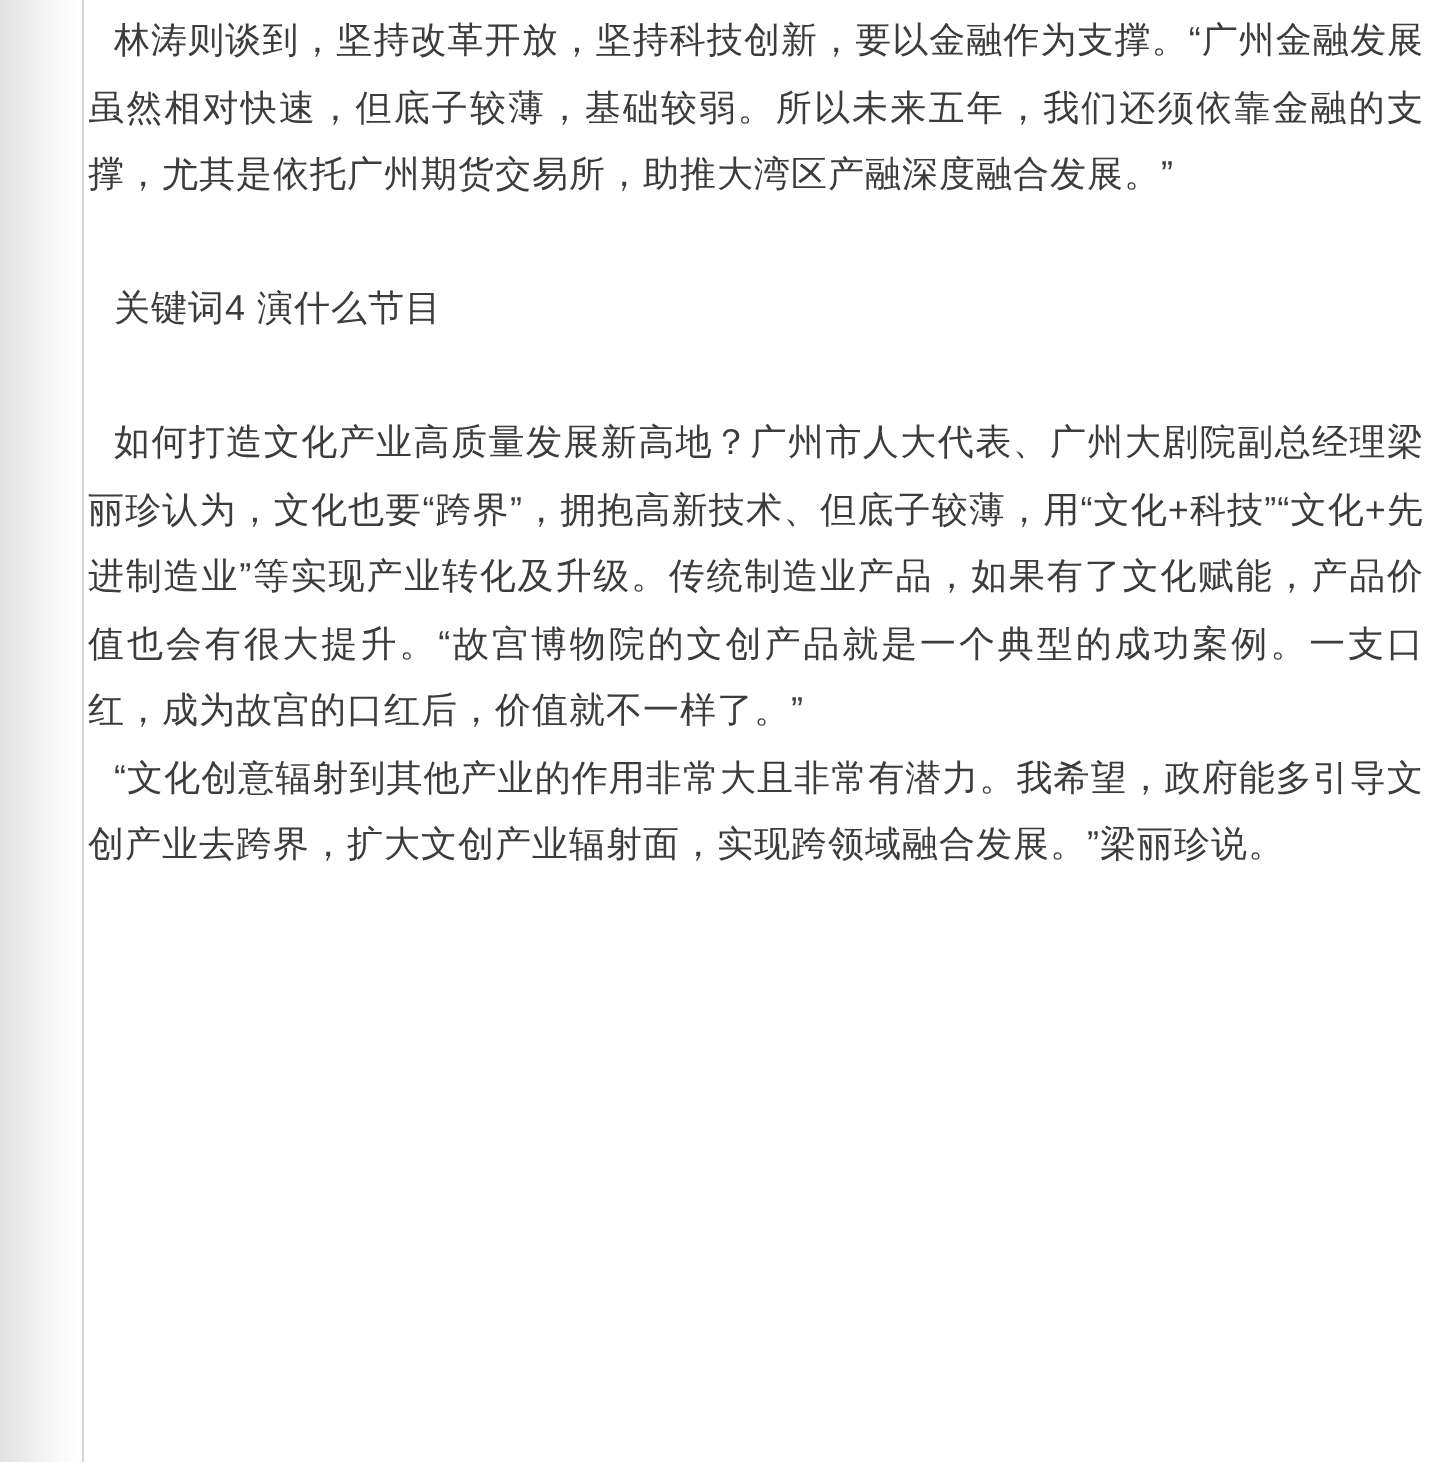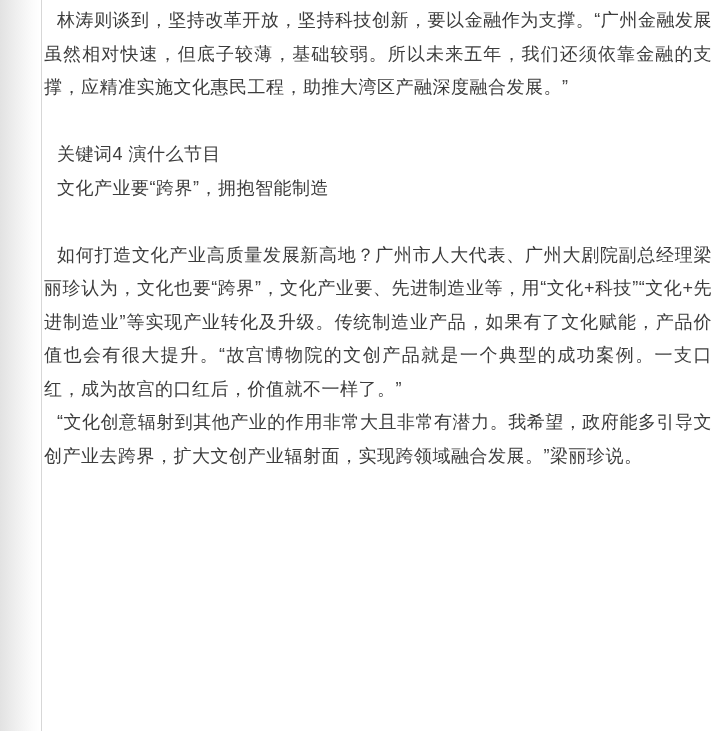--- a/index.html
+++ b/index.html
@@ -56,21 +56,20 @@
     height: 33.5px;
   }
 </style>
 </head>
 <body>
 
 <div class="page">
   <div class="edge-shadow"></div>
   <div class="edge-line"></div>
   <div class="article">
-      <p>林涛则谈到，坚持改革开放，坚持科技创新，要以金融作为支撑。“广州金融发展虽然相对快速，但底子较薄，基础较弱。所以未来五年，我们还须依靠金融的支撑，应精准实施文化惠民工程，助推大湾区产融深度融合发展。”</p>
+      <p>林涛则谈到，坚持改革开放，坚持科技创新，要以金融作为支撑。“广州金融发展虽然相对快速，但底子较薄，基础较弱。所以未来五年，我们还须依靠金融的支撑，尤其是依托广州期货交易所，助推大湾区产融深度融合发展。”</p>
       <div class="para-spacer"></div>
       <p>关键词4 演什么节目</p>
-      <p>文化产业要“跨界”，拥抱智能制造</p>
       <div class="para-spacer"></div>
-      <p>如何打造文化产业高质量发展新高地？广州市人大代表、广州大剧院副总经理梁丽珍认为，文化也要“跨界”，文化产业要、先进制造业等，用“文化+科技”“文化+先进制造业”等实现产业转化及升级。传统制造业产品，如果有了文化赋能，产品价值也会有很大提升。“故宫博物院的文创产品就是一个典型的成功案例。一支口红，成为故宫的口红后，价值就不一样了。”</p>
+      <p>如何打造文化产业高质量发展新高地？广州市人大代表、广州大剧院副总经理梁丽珍认为，文化也要“跨界”，拥抱高新技术、但底子较薄，用“文化+科技”“文化+先进制造业”等实现产业转化及升级。传统制造业产品，如果有了文化赋能，产品价值也会有很大提升。“故宫博物院的文创产品就是一个典型的成功案例。一支口红，成为故宫的口红后，价值就不一样了。”</p>
       <p>“文化创意辐射到其他产业的作用非常大且非常有潜力。我希望，政府能多引导文创产业去跨界，扩大文创产业辐射面，实现跨领域融合发展。”梁丽珍说。</p>
     </div>
 </div>
 
 </body></html>

